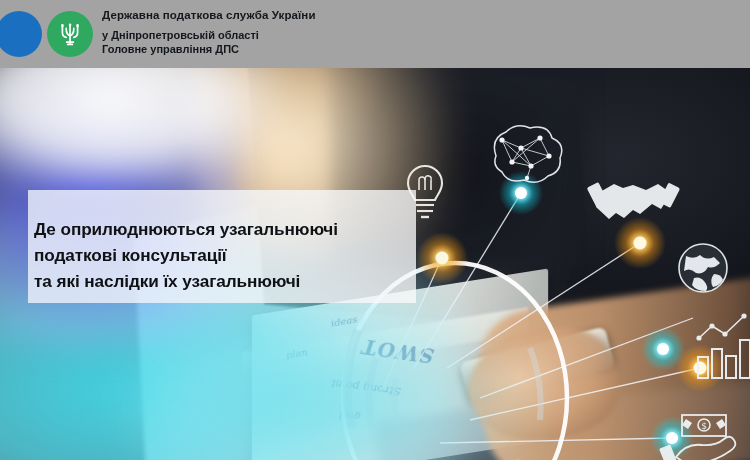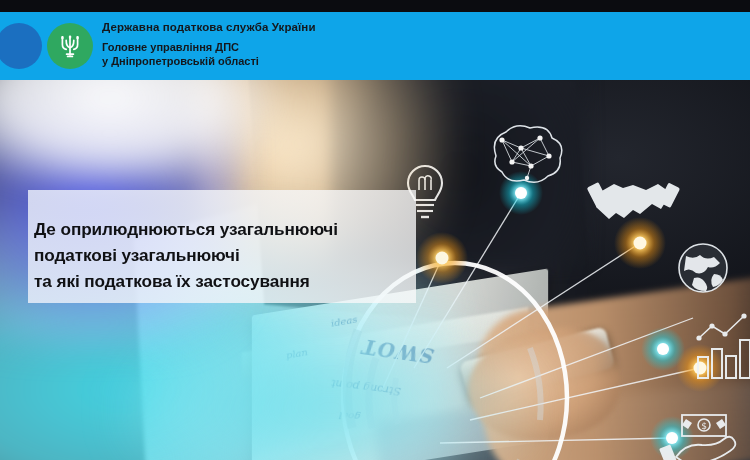--- a/index.html
+++ b/index.html
@@ -16,24 +16,24 @@
     position: relative;
     width: 750px;
     height: 460px;
     overflow: hidden;
     background: #0b0c10;
   }
 
   
   .header {
     position: absolute;
-    left: 0; top: 12px;
+    left: 0; top: 0;
     width: 750px;
     height: 68px;
-    background: #0ea5e9;
+    background: #a3a3a3;
     z-index: 40;
     display: flex;
     align-items: center;
   }
   .logo-wrap {
     position: absolute;
     left: -4px;
     top: 8px;
     width: 96px;
     height: 52px;
@@ -428,22 +428,22 @@
     <div class="wash-warm"></div>
     <div class="wash-cyan"></div>
     <div class="wash-cyan2"></div>
     <div class="wash-blue"></div>
     <div class="wash-white"></div>
   </div>
 
   <div class="title-box"></div>
   <div class="title-text">
     <span class="ln">Де оприлюднюються узагальнюючі</span>
-    <span class="ln">податкові узагальнюючі</span>
-    <span class="ln">та які податкова їх застосування</span>
+    <span class="ln">податкові консультації</span>
+    <span class="ln">та які наслідки їх узагальнюючі</span>
   </div>
 
   <div class="header">
     <div class="logo-wrap">
       <div class="logo-circle-blue"></div>
       <div class="logo-circle-green">
         <svg class="trident" width="22" height="26" viewBox="0 0 22 26">
           <g fill="none" stroke="#ffffff" stroke-width="1.7" stroke-linecap="round">
             <path d="M 11 4 L 11 22"></path>
             <path d="M 3.4 4 L 3.4 11.5 Q 3.4 15.6 7.2 16.4"></path>
@@ -455,18 +455,18 @@
           <g fill="#ffffff">
             <rect x="2.3" y="3" width="2.3" height="3.2" rx="1"></rect>
             <rect x="9.9" y="2.4" width="2.3" height="3.4" rx="1"></rect>
             <rect x="17.4" y="3" width="2.3" height="3.2" rx="1"></rect>
           </g>
         </svg>
       </div>
     </div>
     <div class="header-text">
       <p class="org-title">Державна податкова служба України</p>
+      <p class="org-sub">у Дніпропетровській області</p>
       <p class="org-sub">Головне управління ДПС</p>
-      <p class="org-sub">у Дніпропетровській області</p>
     </div>
   </div>
 
 </div>
 
 </body></html>

